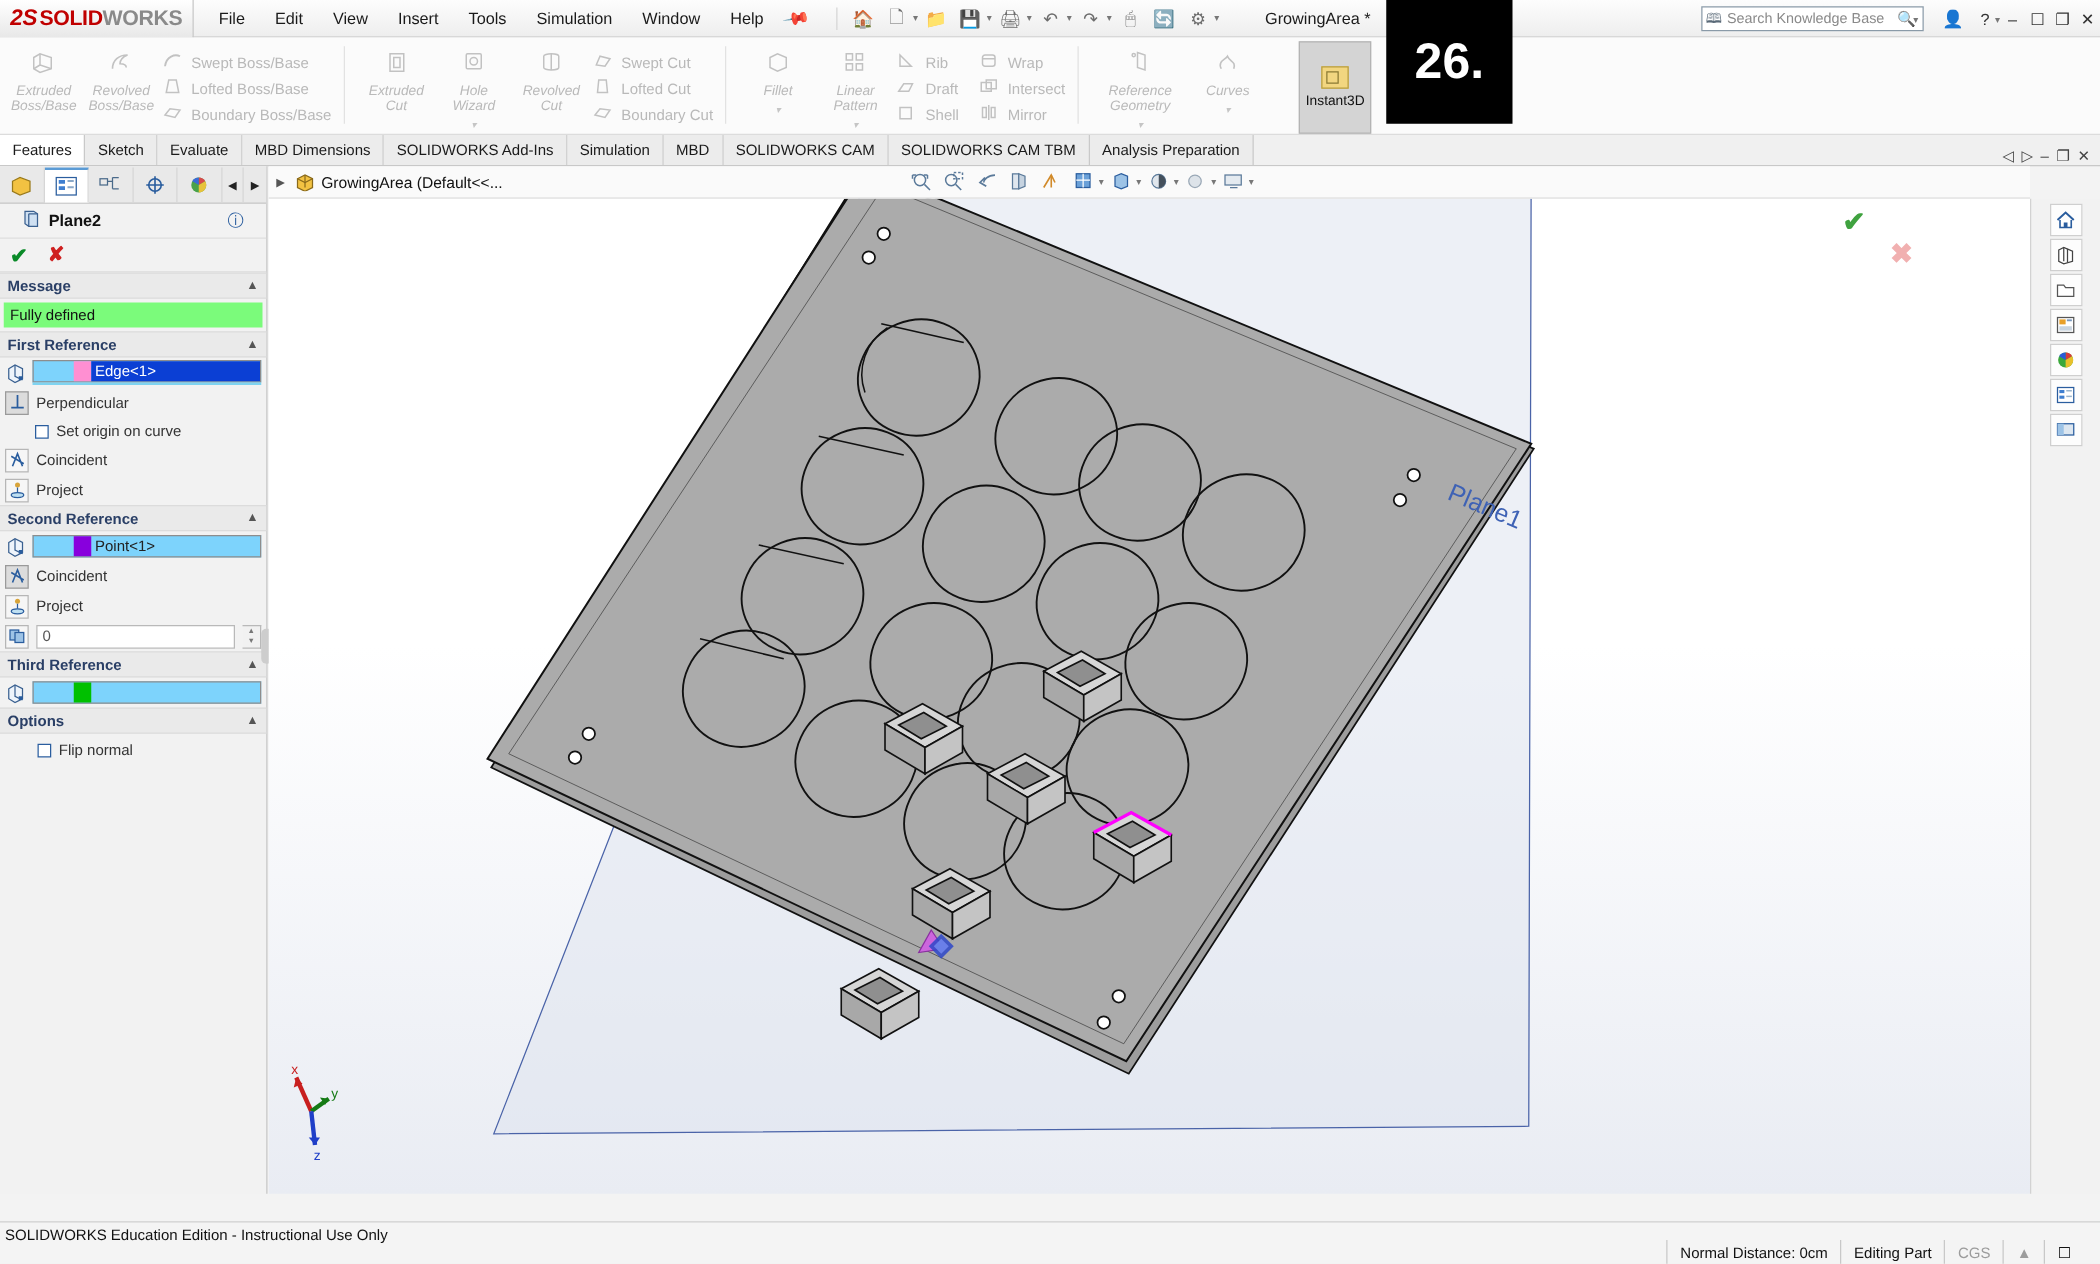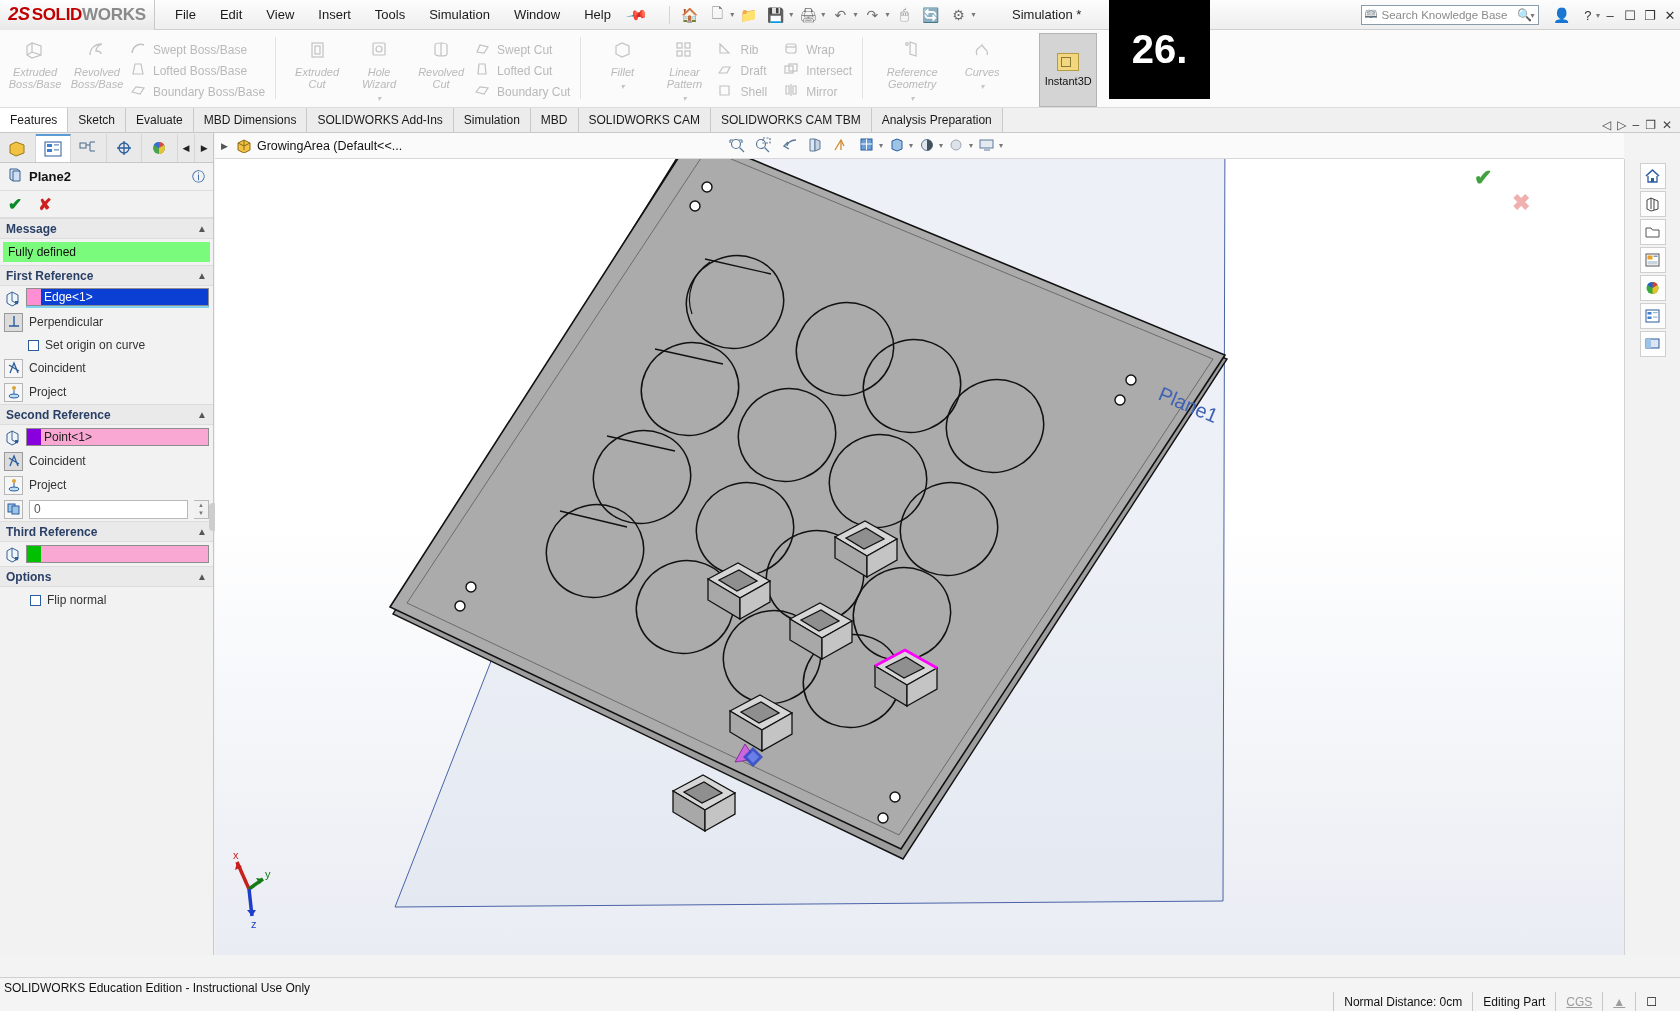--- a/index.html
+++ b/index.html
@@ -90,38 +90,38 @@
   .cmdtabs-right { margin-left:auto; display:flex; align-items:center; gap:6px; padding-right:8px; color:#444; }
   .cmdtabs-right span { font-size:12px; }
 
   
   .leftpanel { position:absolute; left:0; top:133px; width:214px; height:822px;
                background:#f2f2f2; border-right:1px solid #c6c6c6; }
   .pm-tabs { display:flex; align-items:center; height:30px; background:#e9e9e9; border-bottom:1px solid #c8c8c8; }
   .pmt { width:36px; height:28px; display:flex; align-items:center; justify-content:center; font-size:15px;
          border-right:1px solid #d6d6d6; }
   .pmt.sel { background:#ffffff; border-top:2px solid #5b9bd5; }
-  .pm-head { display:flex; align-items:center; height:28px; padding:0 8px; border-bottom:1px solid #dedede;}
+  .pm-head { display:flex; align-items:center; height:28px; padding:0 18px; border-bottom:1px solid #dedede;}
   .pm-head .pi { margin-right:7px; font-size:14px; }
   .pm-title { font-weight:bold; font-size:13px; color:#111; }
   .pm-help { margin-left:auto; color:#2a5d9e; font-size:13px; }
   .okrow { display:flex; align-items:center; height:27px; padding-left:8px; gap:16px; border-bottom:1px solid #dcdcdc;}
   .ok { color:#0a8a28; font-size:17px; font-weight:bold; }
   .cancel { color:#cf2020; font-size:16px; font-weight:bold; }
 
   .sec-hdr { display:flex; align-items:center; height:21px; padding:0 6px;
              background:#eaeaea; border-top:1px solid #dcdcdc; border-bottom:1px solid #dcdcdc;
              font-weight:bold; font-size:12px; color:#2a3f66; }
   .sec-hdr .chev { margin-left:auto; color:#555; font-size:10px; }
   .msg-green { margin:3px 3px; height:20px; background:#7bfb7b; display:flex; align-items:center;
                padding-left:5px; font-size:12px; color:#111; }
 
   .ref-row { display:flex; align-items:center; height:24px; padding:0 4px; gap:5px; }
   .box-ico { width:17px; height:17px; display:flex; align-items:center; justify-content:center; font-size:13px; }
-  .ref-field { flex:1; height:18px; background:#f9a8d4; border:1px solid #8d8d8d; display:flex; align-items:stretch; }
+  .ref-field { flex:1; height:18px; background:#7dd3fc; border:1px solid #8d8d8d; display:flex; align-items:stretch;padding-left:32px; }
   .ref-swatch { width:14px; }
   .ref-val { flex:1; font-size:12px; display:flex; align-items:center; padding-left:3px; }
   .ref-val.sel { background:#0b3fd4; color:#fff; }
   .ref-underline { height:2px; background:#7fd3f0; }
 
   .opt-row { display:flex; align-items:center; height:24px; padding:0 4px; gap:6px; font-size:12px; color:#333; }
   .opt-ico { width:19px; height:19px; border:1px solid #b6b6b6; background:#f6f6f6;
              display:flex; align-items:center; justify-content:center; font-size:12px; }
   .opt-ico.pressed { background:#dcdcdc; border:1px solid #9a9a9a; }
   .chk { width:11px; height:11px; border:1px solid #2a5d9e; background:#fff; display:inline-block; }
@@ -165,21 +165,21 @@
   .navb { width:13px; height:16px; border:1px solid #b6b6b6; background:#f3f3f3; margin-right:1px;
           display:flex; align-items:center; justify-content:center; font-size:7px; color:#555;}
   .btab { height:21px; padding:0 11px; display:flex; align-items:center; font-size:12px;
           border-left:1px solid #c4c4c4; border-right:1px solid #c4c4c4; background:#e4e4e4; color:#333;}
   .btab.act { background:#ffffff; font-weight:bold; color:#000; }
   .statusbar { position:absolute; left:0; top:977px; width:1680px; height:34px;
                background:#f4f4f4; border-top:1px solid #d0d0d0; }
   .edu { position:absolute; left:4px; top:981px; font-size:12px; color:#111; }
   .sb-right { position:absolute; right:13px; top:992px; height:19px; display:flex; align-items:center; font-size:12px; color:#111;}
   .sb-cell { padding:0 10px; border-left:1px solid #c8c8c8; height:19px; display:flex; align-items:center;}
-  .sb-cell.dim { color:#9c9c9c;text-decoration:underline; }
+  .sb-cell.dim { color:#9c9c9c; }
 </style>
 </head>
 <body>
 
 <div class="app">
 
   <div class="titlebar">
     <div class="logo-box">
       <span class="logo-txt">
         <span class="logo-ds">2S</span><span class="logo-solid">SOLID</span><span class="logo-works">WORKS</span>
@@ -210,21 +210,21 @@
       <div class="tbi">↶</div>
         <span class="caret">▾</span>
       <div class="tbi">↷</div>
         <span class="caret">▾</span>
       <div class="tbi">🖱</div>
       <div class="tbi">🔄</div>
       <div class="tbi">⚙</div>
         <span class="caret">▾</span>
     </div>
 
-    <div class="doc-title">Simulation *</div>
+    <div class="doc-title">GrowingArea *</div>
 
     <div class="title-right">
       <div class="searchbox">
         <span class="sicon">🕮</span>
         <span>Search Knowledge Base</span>
         <span class="mag">🔍</span>
         <span class="caret">▾</span>
       </div>
       <span class="usr-ico">👤</span>
       <span class="win-btn">?</span>

